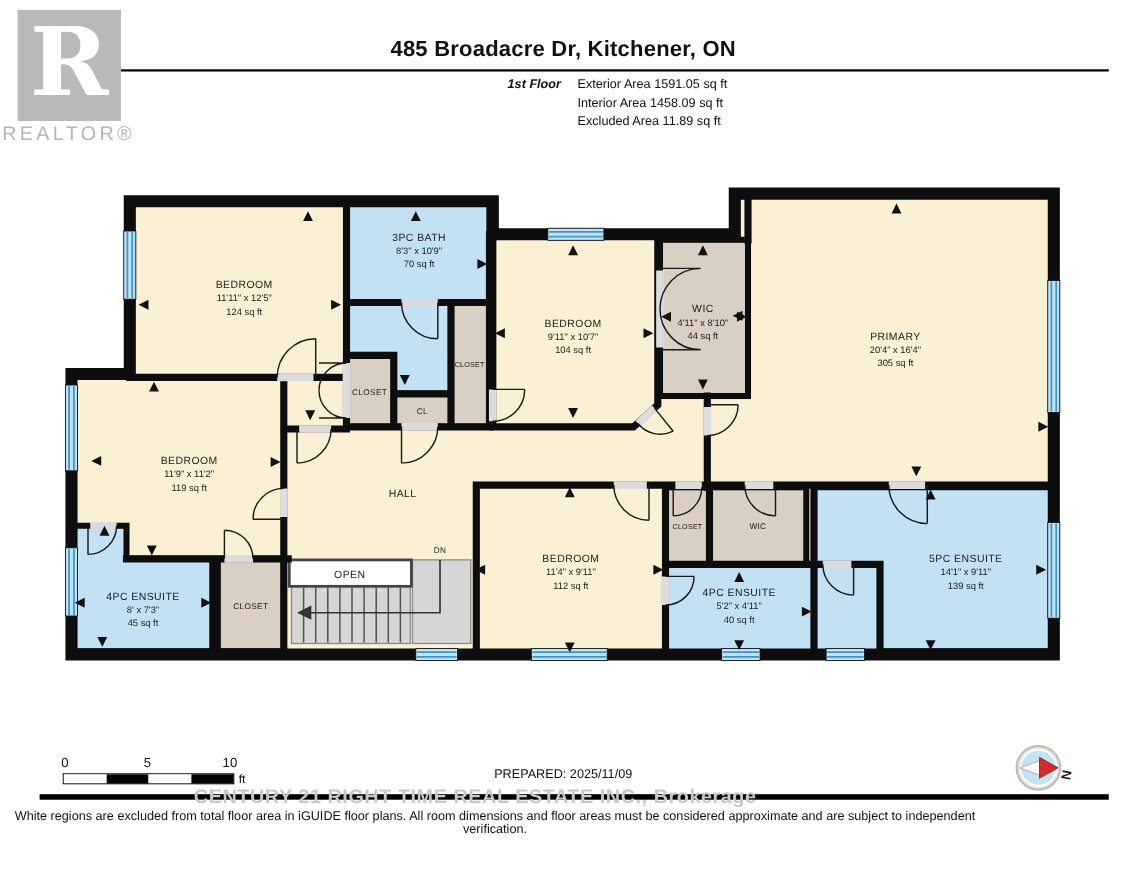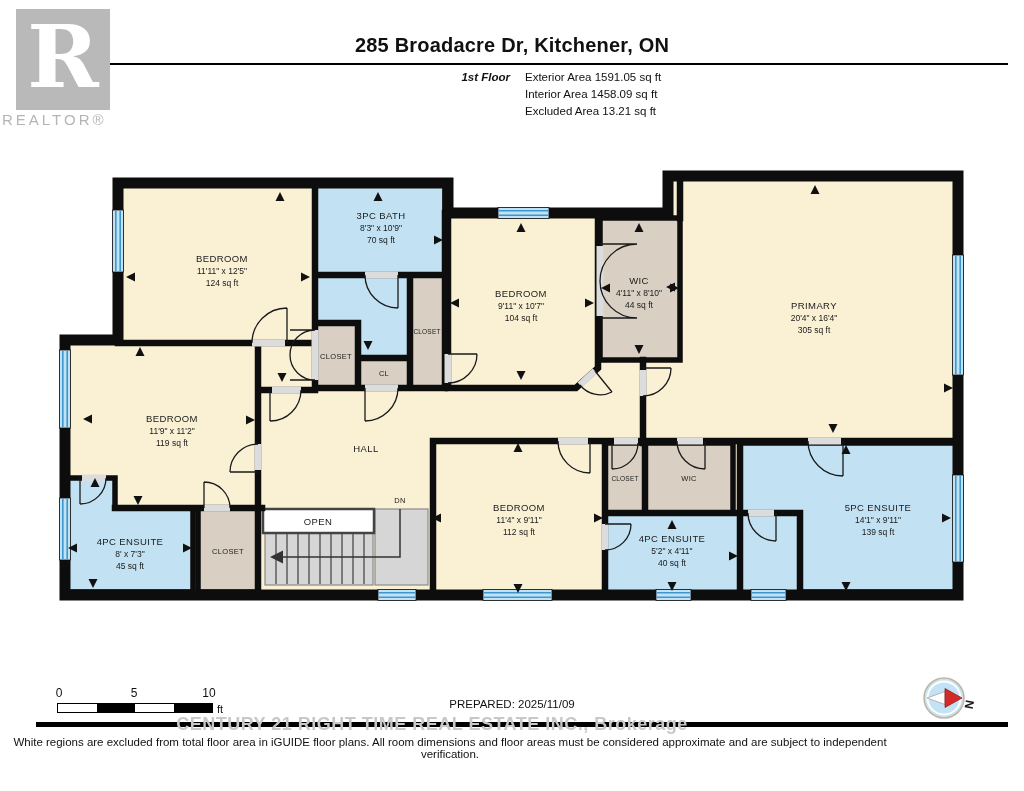--- a/index.html
+++ b/index.html
@@ -8,21 +8,21 @@
   }
   html,body{margin:0;padding:0;background:#fff;}
   body{width:1024px;height:791px;position:relative;overflow:hidden;
        font-family:"Liberation Sans",sans-serif;color:#111;}
   .abs{position:absolute;}
   
   #title{top:34px;left:0;width:1024px;text-align:center;font-size:20px;font-weight:bold;letter-spacing:.2px;}
   #hline{top:63px;left:36px;width:972px;height:2px;background:#000;}
   #logo-box{top:9px;left:16px;width:94px;height:101px;background:#b9b9b9;display:flex;align-items:center;justify-content:center;}
   #logo-r{color:#fff;font-family:"DejaVu Serif",serif;font-weight:bold;font-size:86px;line-height:1;margin-top:-6px;}
-  #logo-text{top:111px;left:2px;width:130px;color:#b5b5b5;font-size:15px;letter-spacing:3px;}
+  #logo-text{top:111px;left:2px;width:130px;color:#b5b5b5;font-size:18px;letter-spacing:3px;}
   #floor-label{top:71px;left:380px;width:130px;text-align:right;font-size:11.5px;font-weight:bold;font-style:italic;}
   .area-line{left:525px;width:300px;font-size:11.5px;}
   
   #plan{top:0;left:0;}
   .cream{fill:var(--cream);}
   .blue{fill:var(--blue);stroke:var(--wall);stroke-width:5.5;}
   .tan{fill:var(--tan);stroke:var(--wall);stroke-width:5.5;}
   .walls{stroke:var(--wall);stroke-width:6.5;fill:none;stroke-linecap:square;}
   .exwall{stroke:var(--wall);stroke-width:11;fill:none;}
   .thresh{stroke:#DCDCDC;stroke-width:7;fill:none;}
@@ -45,30 +45,30 @@
   #prepared{top:698px;left:0;width:1024px;text-align:center;font-size:11.5px;}
   #fline{top:722px;left:36px;width:972px;height:5px;background:#000;}
   #watermark{top:714px;left:0;width:864px;text-align:center;font-size:18px;font-weight:bold;
              color:var(--wm);letter-spacing:.5px;white-space:nowrap;}
   #disclaimer{top:736px;left:0;width:900px;text-align:center;font-size:11.5px;}
   #compass{top:674px;left:920px;}
 </style>
 </head>
 <body>
 
-<div class="abs" id="title">285 Broadacre Dr, Kitchener, ON</div>
+<div class="abs" id="title">485 Broadacre Dr, Kitchener, ON</div>
 <div class="abs" id="hline"></div>
 <div class="abs" id="logo-box">
   <span id="logo-r">R</span>
 </div>
 <div class="abs" id="logo-text">REALTOR®</div>
 <div class="abs" id="floor-label">1st Floor</div>
 <div class="abs area-line" style="top:71px">Exterior Area 1591.05 sq ft</div>
 <div class="abs area-line" style="top:88px">Interior Area 1458.09 sq ft</div>
-<div class="abs area-line" style="top:105px">Excluded Area 13.21 sq ft</div>
+<div class="abs area-line" style="top:105px">Excluded Area 11.89 sq ft</div>
 
 <svg class="abs" id="plan" width="1024" height="791" viewBox="0 0 1024 791">
 
   <path class="cream" d="M118,183 H448 V213 H668 V176 H958 V595 H65 V340 H118 Z"></path>
 
   <path class="blue" d="M315,183 H445 V275 H315 Z"></path>
   <path class="blue" d="M315,275 H410 V358 H358 V323 H315 Z"></path>
   <path class="blue" d="M65,478 H115 V508 H193 V592 H65 Z"></path>
   <rect class="blue" x="605" y="513" width="135" height="80"></rect>
   <rect class="blue" x="740" y="513" width="60" height="80"></rect>

